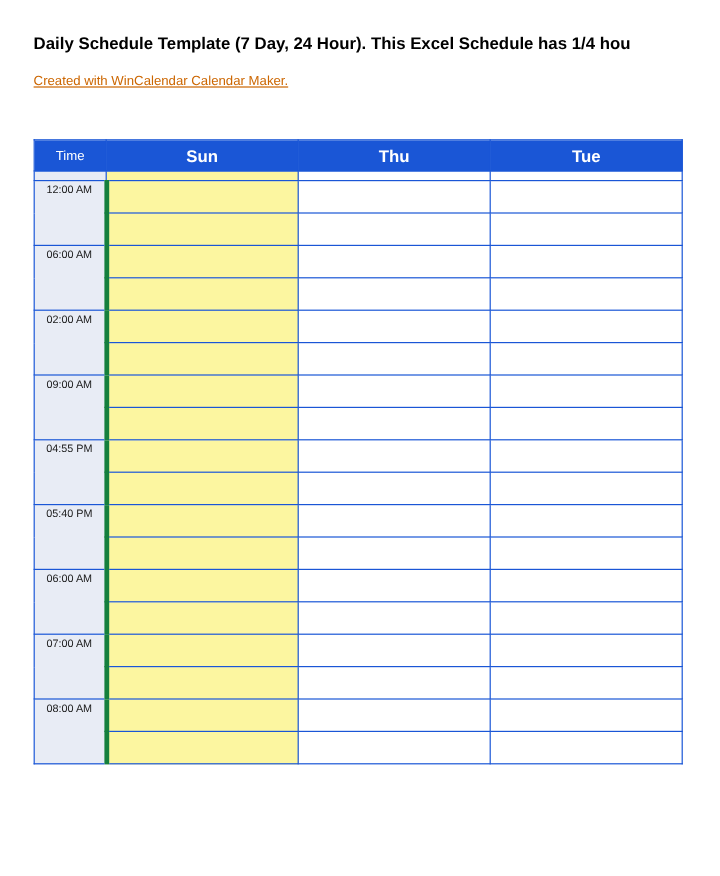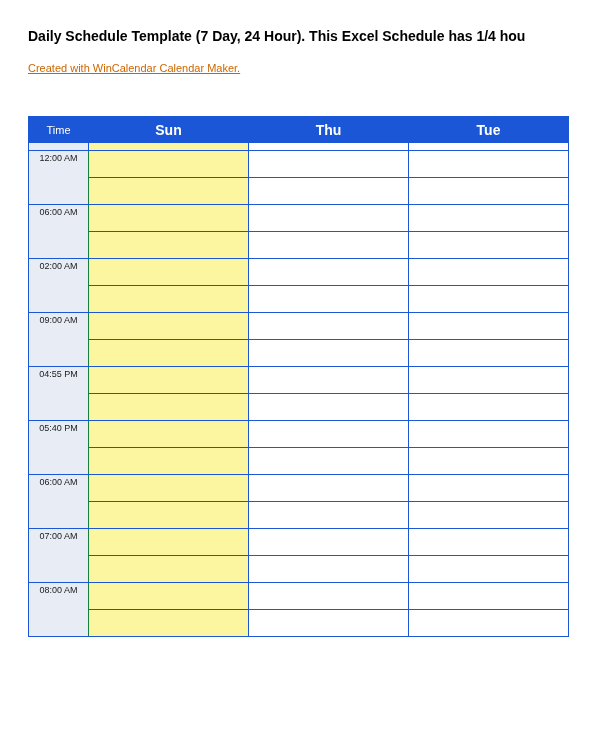--- a/index.html
+++ b/index.html
@@ -51,21 +51,21 @@
     height: 27px;
     padding: 0;
   }
   .schedule td.time-cell {
     background: #e8ecf5;
     font-size: 9px;
     color: #1a1a1a;
     text-align: center;
     vertical-align: top;
     padding-top: 2px;
-    border-right: 1px solid #15803d;
+    border-right: 4px solid #15803d;
   }
   .schedule td.sun-cell {
     background: #fcf6a0;
   }
   .schedule td.day-cell {
     background: #ffffff;
   }
   .schedule tr.sub td.sun-cell,
   .schedule tr.sub td.day-cell {
     border-top-color: #b8b8b8;

